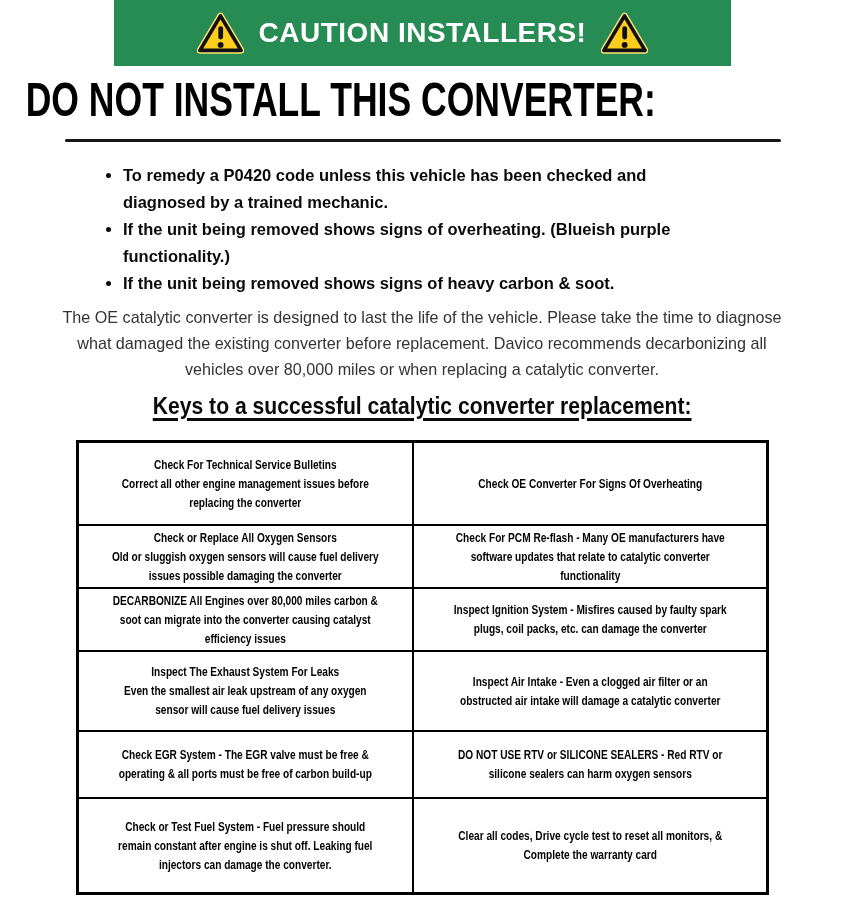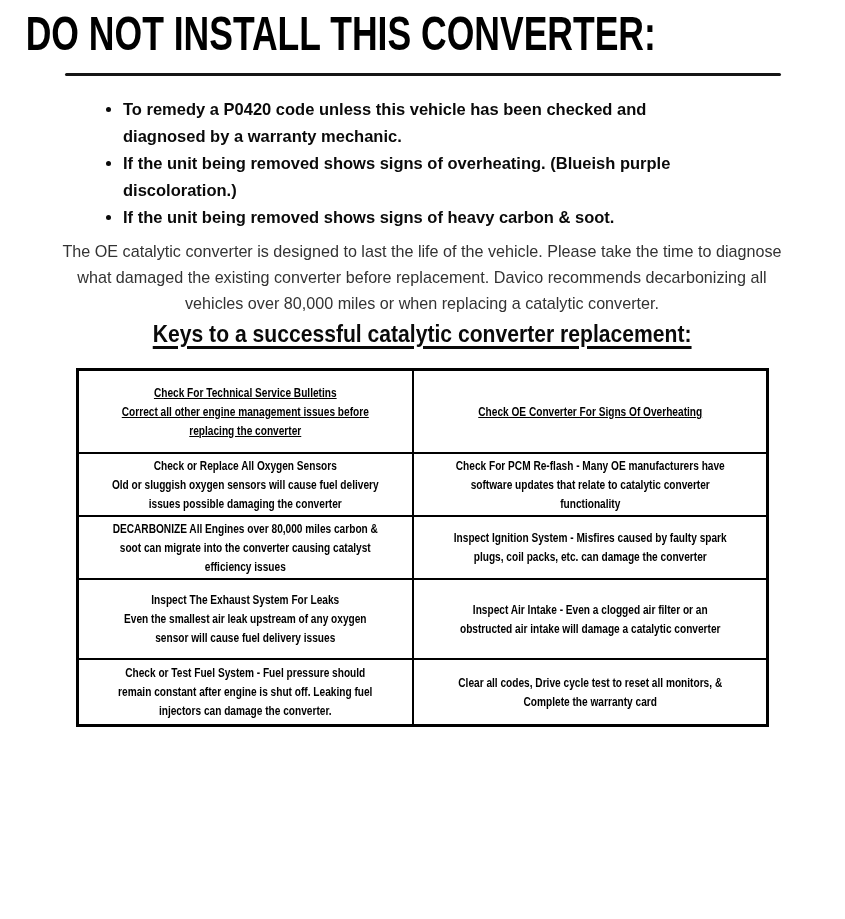--- a/index.html
+++ b/index.html
@@ -86,20 +86,21 @@
     line-height: 26px;
     color: #333333;
     white-space: pre-line;
     transform: scaleX(0.95);
     transform-origin: center;
   }
 
   
   .keys-wrap {
     width: 845px;
+    margin-top: 6px;
     height: 34px;
     display: flex;
     justify-content: center;
     align-items: center;
   }
   .keys-heading {
     display: inline-block;
     font-size: 24px;
     font-weight: bold;
     white-space: nowrap;
@@ -121,21 +122,21 @@
   }
   .tips-table col.col-left  { width: 48.6%; }
   .tips-table col.col-right { width: 51.4%; }
   .tips-table td {
     border: 2px solid #000000;
     text-align: center;
     vertical-align: middle;
     padding: 2px 8px;
     overflow: visible;
   }
-  .tips-table tr:nth-child(1) { height: 83px; text-decoration: underline; }
+  .tips-table tr:nth-child(1) { height: 83px; }
   .tips-table tr:nth-child(2) { height: 56px; }
   .tips-table tr:nth-child(3) { height: 60px; }
   .tips-table tr:nth-child(4) { height: 80px; }
   .tips-table tr:nth-child(5) { height: 67px; }
   .tips-table tr:nth-child(6) { height: 96px; }
   .cell-text {
     font-size: 13.5px;
     font-weight: bold;
     line-height: 19px;
     white-space: pre-line;
@@ -144,32 +145,51 @@
     transform: scaleX(0.75);
     transform-origin: center;
     color: #000000;
   }
 </style>
 </head>
 <body>
 
 <div class="page">
 
+  <header class="banner">
+    <span class="tri">
+      <svg width="47" height="43" viewBox="0 0 64 58" aria-hidden="true">
+        <path d="M32 5 L60 52 L4 52 Z" fill="#FFCE1C" stroke="#FFE570" stroke-width="9" stroke-linejoin="round"></path>
+        <path d="M32 5 L60 52 L4 52 Z" fill="#FFCE1C" stroke="#111111" stroke-width="5" stroke-linejoin="round"></path>
+        <rect x="29" y="19" width="6.5" height="18" rx="3.2" fill="#111111"></rect>
+        <circle cx="32.2" cy="44.5" r="4" fill="#111111"></circle>
+      </svg>
+    </span>
+    <h1 class="banner-title">CAUTION INSTALLERS!</h1>
+    <span class="tri">
+      <svg width="47" height="43" viewBox="0 0 64 58" aria-hidden="true">
+        <path d="M32 5 L60 52 L4 52 Z" fill="#FFCE1C" stroke="#FFE570" stroke-width="9" stroke-linejoin="round"></path>
+        <path d="M32 5 L60 52 L4 52 Z" fill="#FFCE1C" stroke="#111111" stroke-width="5" stroke-linejoin="round"></path>
+        <rect x="29" y="19" width="6.5" height="18" rx="3.2" fill="#111111"></rect>
+        <circle cx="32.2" cy="44.5" r="4" fill="#111111"></circle>
+      </svg>
+    </span>
+  </header>
 
   <div class="main-heading-wrap">
     <span class="main-heading">DO NOT INSTALL THIS CONVERTER:</span>
   </div>
 
   <div class="divider"></div>
 
   <ul class="warnings">
     <li>To remedy a P0420 code unless this vehicle has been checked and
-diagnosed by a warranty mechanic.</li>
+diagnosed by a trained mechanic.</li>
     <li>If the unit being removed shows signs of overheating. (Blueish purple
-discoloration.)</li>
+functionality.)</li>
     <li>If the unit being removed shows signs of heavy carbon &amp; soot.</li>
   </ul>
 
   <div class="intro">
     <div class="intro-inner">The OE catalytic converter is designed to last the life of the vehicle. Please take the time to diagnose
 what damaged the existing converter before replacement. Davico recommends decarbonizing all
 vehicles over 80,000 miles or when replacing a catalytic converter.</div>
   </div>
 
   <div class="keys-wrap">
@@ -221,20 +241,30 @@
 Even the smallest air leak upstream of any oxygen
 sensor will cause fuel delivery issues</div>
           </td>
         <td>
             <div class="cell-text">Inspect Air Intake - Even a clogged air filter or an
 obstructed air intake will damage a catalytic converter</div>
           </td>
       </tr>
       <tr>
         <td>
+            <div class="cell-text">Check EGR System - The EGR valve must be free &amp;
+operating &amp; all ports must be free of carbon build-up</div>
+          </td>
+        <td>
+            <div class="cell-text">DO NOT USE RTV or SILICONE SEALERS - Red RTV or
+silicone sealers can harm oxygen sensors</div>
+          </td>
+      </tr>
+      <tr>
+        <td>
             <div class="cell-text">Check or Test Fuel System - Fuel pressure should
 remain constant after engine is shut off.  Leaking fuel
 injectors can damage the converter.</div>
           </td>
         <td>
             <div class="cell-text">Clear all codes,  Drive cycle test to reset all monitors, &amp;
 Complete the warranty card</div>
           </td>
       </tr>
     </tbody>

